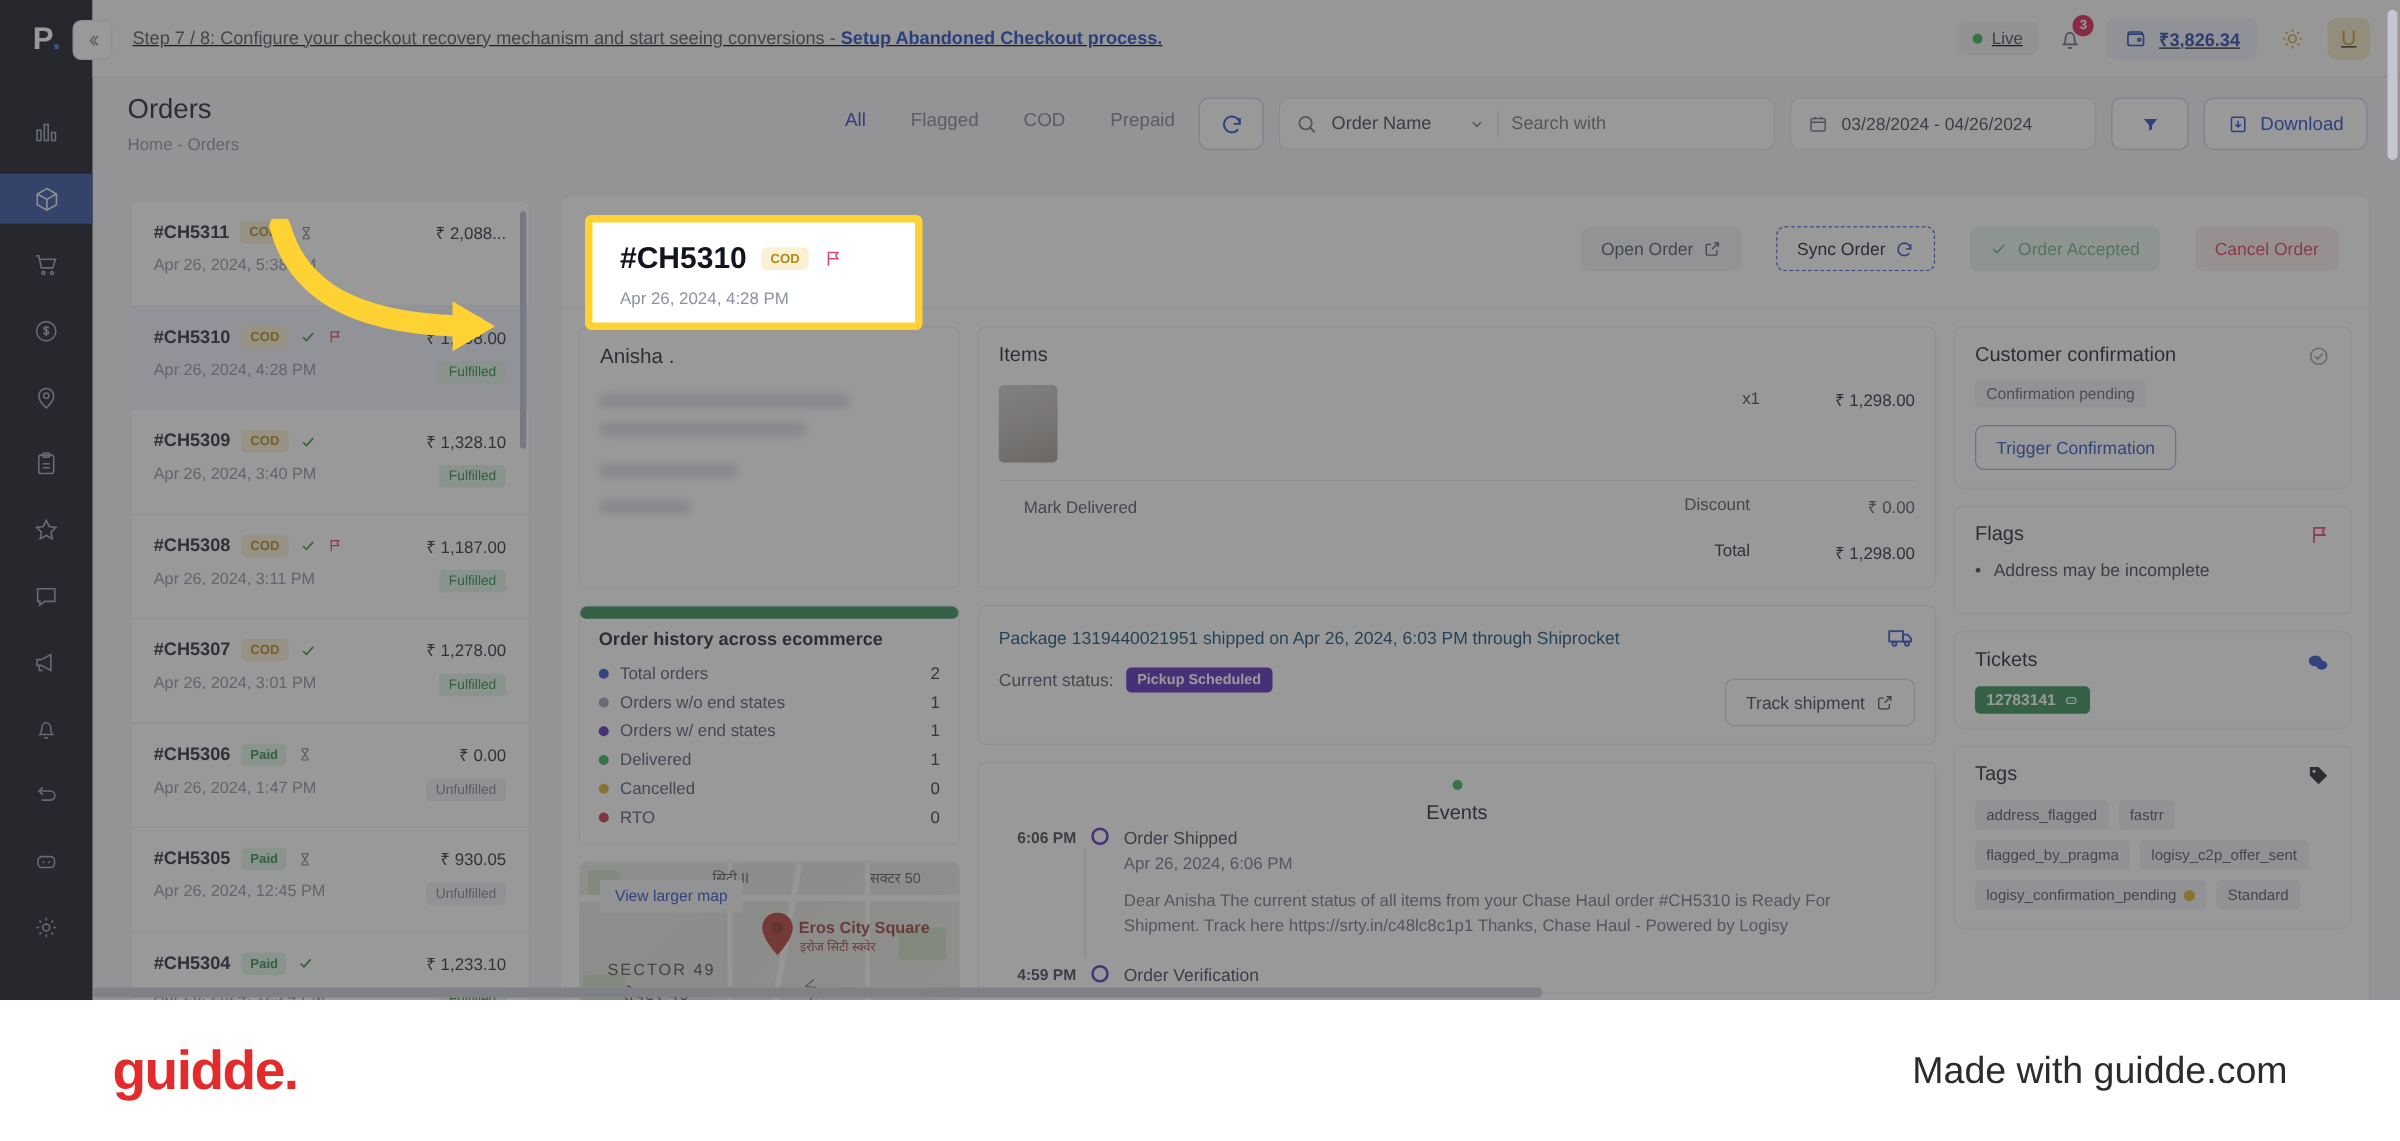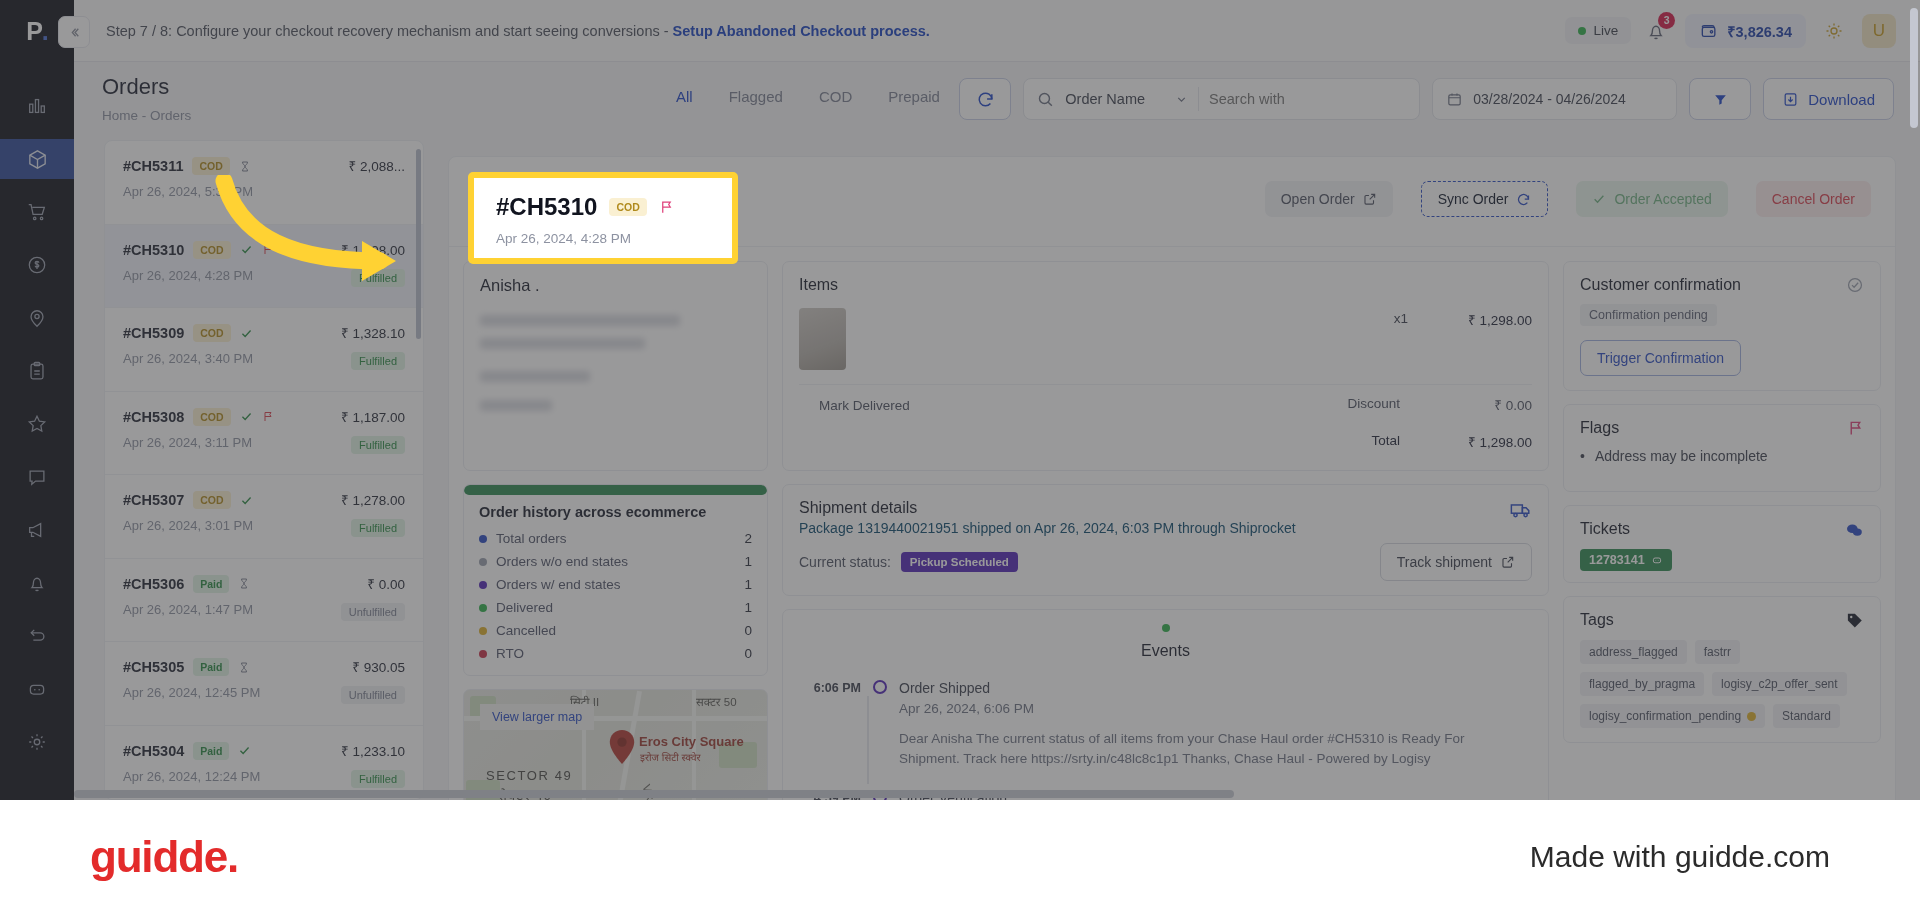--- a/index.html
+++ b/index.html
@@ -35,21 +35,21 @@
   }
   .rail-ico.first { margin-top: 24px; }
   .rail-ico.active { background: #2e4a99; }
   .rail-ico svg { stroke: #9aa0ae; fill: none; stroke-width: 1.4; }
   .rail-ico.active svg { stroke: #e4e8f2; }
 
   
   #topbar {
     position: absolute; left: 74px; top: 0; width: 1846px; height: 62px;
     background: #fafafb; border-bottom: 1px solid #e6e7ec;
-    display: flex; align-items: center; z-index: 6;
+    display: flex; align-items: center; z-index: 6; text-decoration: underline;
   }
   #collapse-btn {
     position: absolute; left: -16px; top: 16px; width: 32px; height: 32px; border-radius: 7px;
     background: #fff; border: 1px solid #e7e8ee; display:flex; align-items:center; justify-content:center;
     color: #8a8f9c; font-size: 14px; cursor: pointer; z-index: 8;
   }
   #banner-text { margin-left: 32px; font-size: 14.5px; color: #4b505c; }
   #banner-text a { color: #1a44c2; font-weight: 600; text-decoration: none; }
   #topbar-right { margin-left: auto; display: flex; align-items: center; gap: 14px; padding-right: 24px; }
   .live-pill {
@@ -100,21 +100,21 @@
     width: 62px; height: 42px; border:1px solid #c6cee6; border-radius:8px; background:#fff;
     display:flex;align-items:center;justify-content:center; cursor:pointer;
   }
   .download-btn {
     height: 42px; padding: 0 18px; border:1px solid #c6cee6; border-radius:8px; background:#fff;
     display:flex;align-items:center;justify-content:center; gap:9px; color:#1f46c8; font-size:15px; cursor:pointer;
   }
 
   
   #order-list {
-    position:absolute; left: 104px; top: 140px; width: 320px; height: 660px;
+    position:absolute; left: 104px; top: 160px; width: 320px; height: 660px;
     background:#fff; border:1px solid #eceef3; border-radius: 8px; overflow:hidden; z-index:5;
   }
   .order-row { height: 83.5px; border-bottom: 1px solid #eef0f4; padding: 16px 18px; position:relative; cursor:pointer;}
   .order-row.selected { background: #f0f3fa; }
   .or-top { display:flex; align-items:center; gap: 9px; }
   .or-id { font-size: 14.5px; font-weight:700; color: #222634; }
   .badge-cod { background: #faf0d2; color:#b08a1c; font-size: 10.5px; padding: 3px 7px; border-radius: 4px; font-weight:600;}
   .badge-paid { background: #dff3e4; color:#2a8b44; font-size: 10.5px; padding: 3px 7px; border-radius: 4px; font-weight:600;}
   .or-date { font-size: 13px; color: #8d92a1; margin-top: 9px; }
   .or-amt { position:absolute; right: 18px; top: 16px; font-size: 13.5px; color:#262a38; }
@@ -178,21 +178,21 @@
   .amt-cell { width: 86px; text-align:right; }
 
   .ship-line { font-size: 14px; color:#0c4a6e; margin-top: 3px;}
   .ship-status { display:flex; align-items:center; gap:10px; margin-top: 16px; font-size: 14px; color:#4d5262;}
   .pill-purple { background:#5327b8; color:#fff; font-size:11.5px; font-weight:600; padding: 4px 9px; border-radius: 4px;}
   .track-btn { position:absolute; right: 16px; bottom: 14px; height: 38px; padding: 0 16px; border:1px solid #d5d8e0;
      border-radius:7px; background:#fff; display:flex;align-items:center;gap:9px; font-size:14px;color:#3d4250;cursor:pointer;}
 
   .ev-head { display:flex; align-items:center; gap:10px; font-size:16px; color:#1b1f2d;flex-direction:column;}
   .ev-dot-head { width:8px;height:8px;border-radius:50%;background:#2fb24c;}
-  .ev-item { display:flex; gap: 0; margin-top: 20px; position:relative;}
+  .ev-item { display:flex; gap: 0; margin-top: 2px; position:relative;}
   .ev-time { width: 62px; font-size: 12.5px; color:#3d4250; font-weight:600; text-align:right; padding-top: 1px;}
   .ev-ring { width: 14px; height:14px; border-radius:50%; border: 2.3px solid #5327b8; background:#fff; margin: 0 12px; flex-shrink:0;}
   .ev-title { font-size: 14px; color:#3d4250;}
   .ev-sub { font-size: 13.5px; color:#6d7384; margin-top: 5px;}
   .ev-body { font-size: 13.5px; color:#6d7384; margin-top: 13px; line-height:1.5; max-width: 620px;}
   .ev-line { position:absolute; left: 68px; top: 16px; bottom: -14px; width: 1.5px; background:#e7e9ef;}
 
   .cc-pending { display:inline-block; background:#f1f2f5; color:#5c6173; font-size:12.5px; padding:4px 9px; border-radius:4px; margin-top:10px;}
   .trig-btn { margin-top: 14px; height:36px; padding: 0 16px; border: 1px solid #9fb0e0; border-radius:7px;
      background:#fff; color:#2a4cc4; font-size:14px; display:inline-flex;align-items:center;cursor:pointer;}
@@ -657,21 +657,20 @@
           </div>
         </div>
 
         <div class="card" style="position:relative;height:112px">
           <svg class="card-ico" width="22" height="22" viewBox="0 0 24 24" fill="none" stroke="#2a4cc4" stroke-width="1.6">
               <rect x="1.5" y="6.5" width="12" height="9"></rect>
               <path d="M13.5 9.5h4l3 3.2v2.8h-7z"></path>
               <circle cx="6" cy="17.5" r="1.8"></circle>
               <circle cx="17" cy="17.5" r="1.8"></circle>
             </svg>
-          <div class="card-title">Shipment details</div>
           <div class="ship-line">Package 1319440021951 shipped on Apr 26, 2024, 6:03 PM through Shiprocket</div>
           <div class="ship-status">
             <span>Current status:</span>
             <span class="pill-purple">Pickup Scheduled</span>
           </div>
           <div class="track-btn">
             <span>Track shipment</span>
             <svg width="14" height="14" viewBox="0 0 24 24" fill="none" stroke="#3d4250" stroke-width="1.9">
                 <path d="M14 4h6v6M20 4l-8.5 8.5"></path>
                 <path d="M18 14v5a1.8 1.8 0 0 1-1.8 1.8H5.2A1.8 1.8 0 0 1 3.4 19V7.8A1.8 1.8 0 0 1 5.2 6h5"></path>

